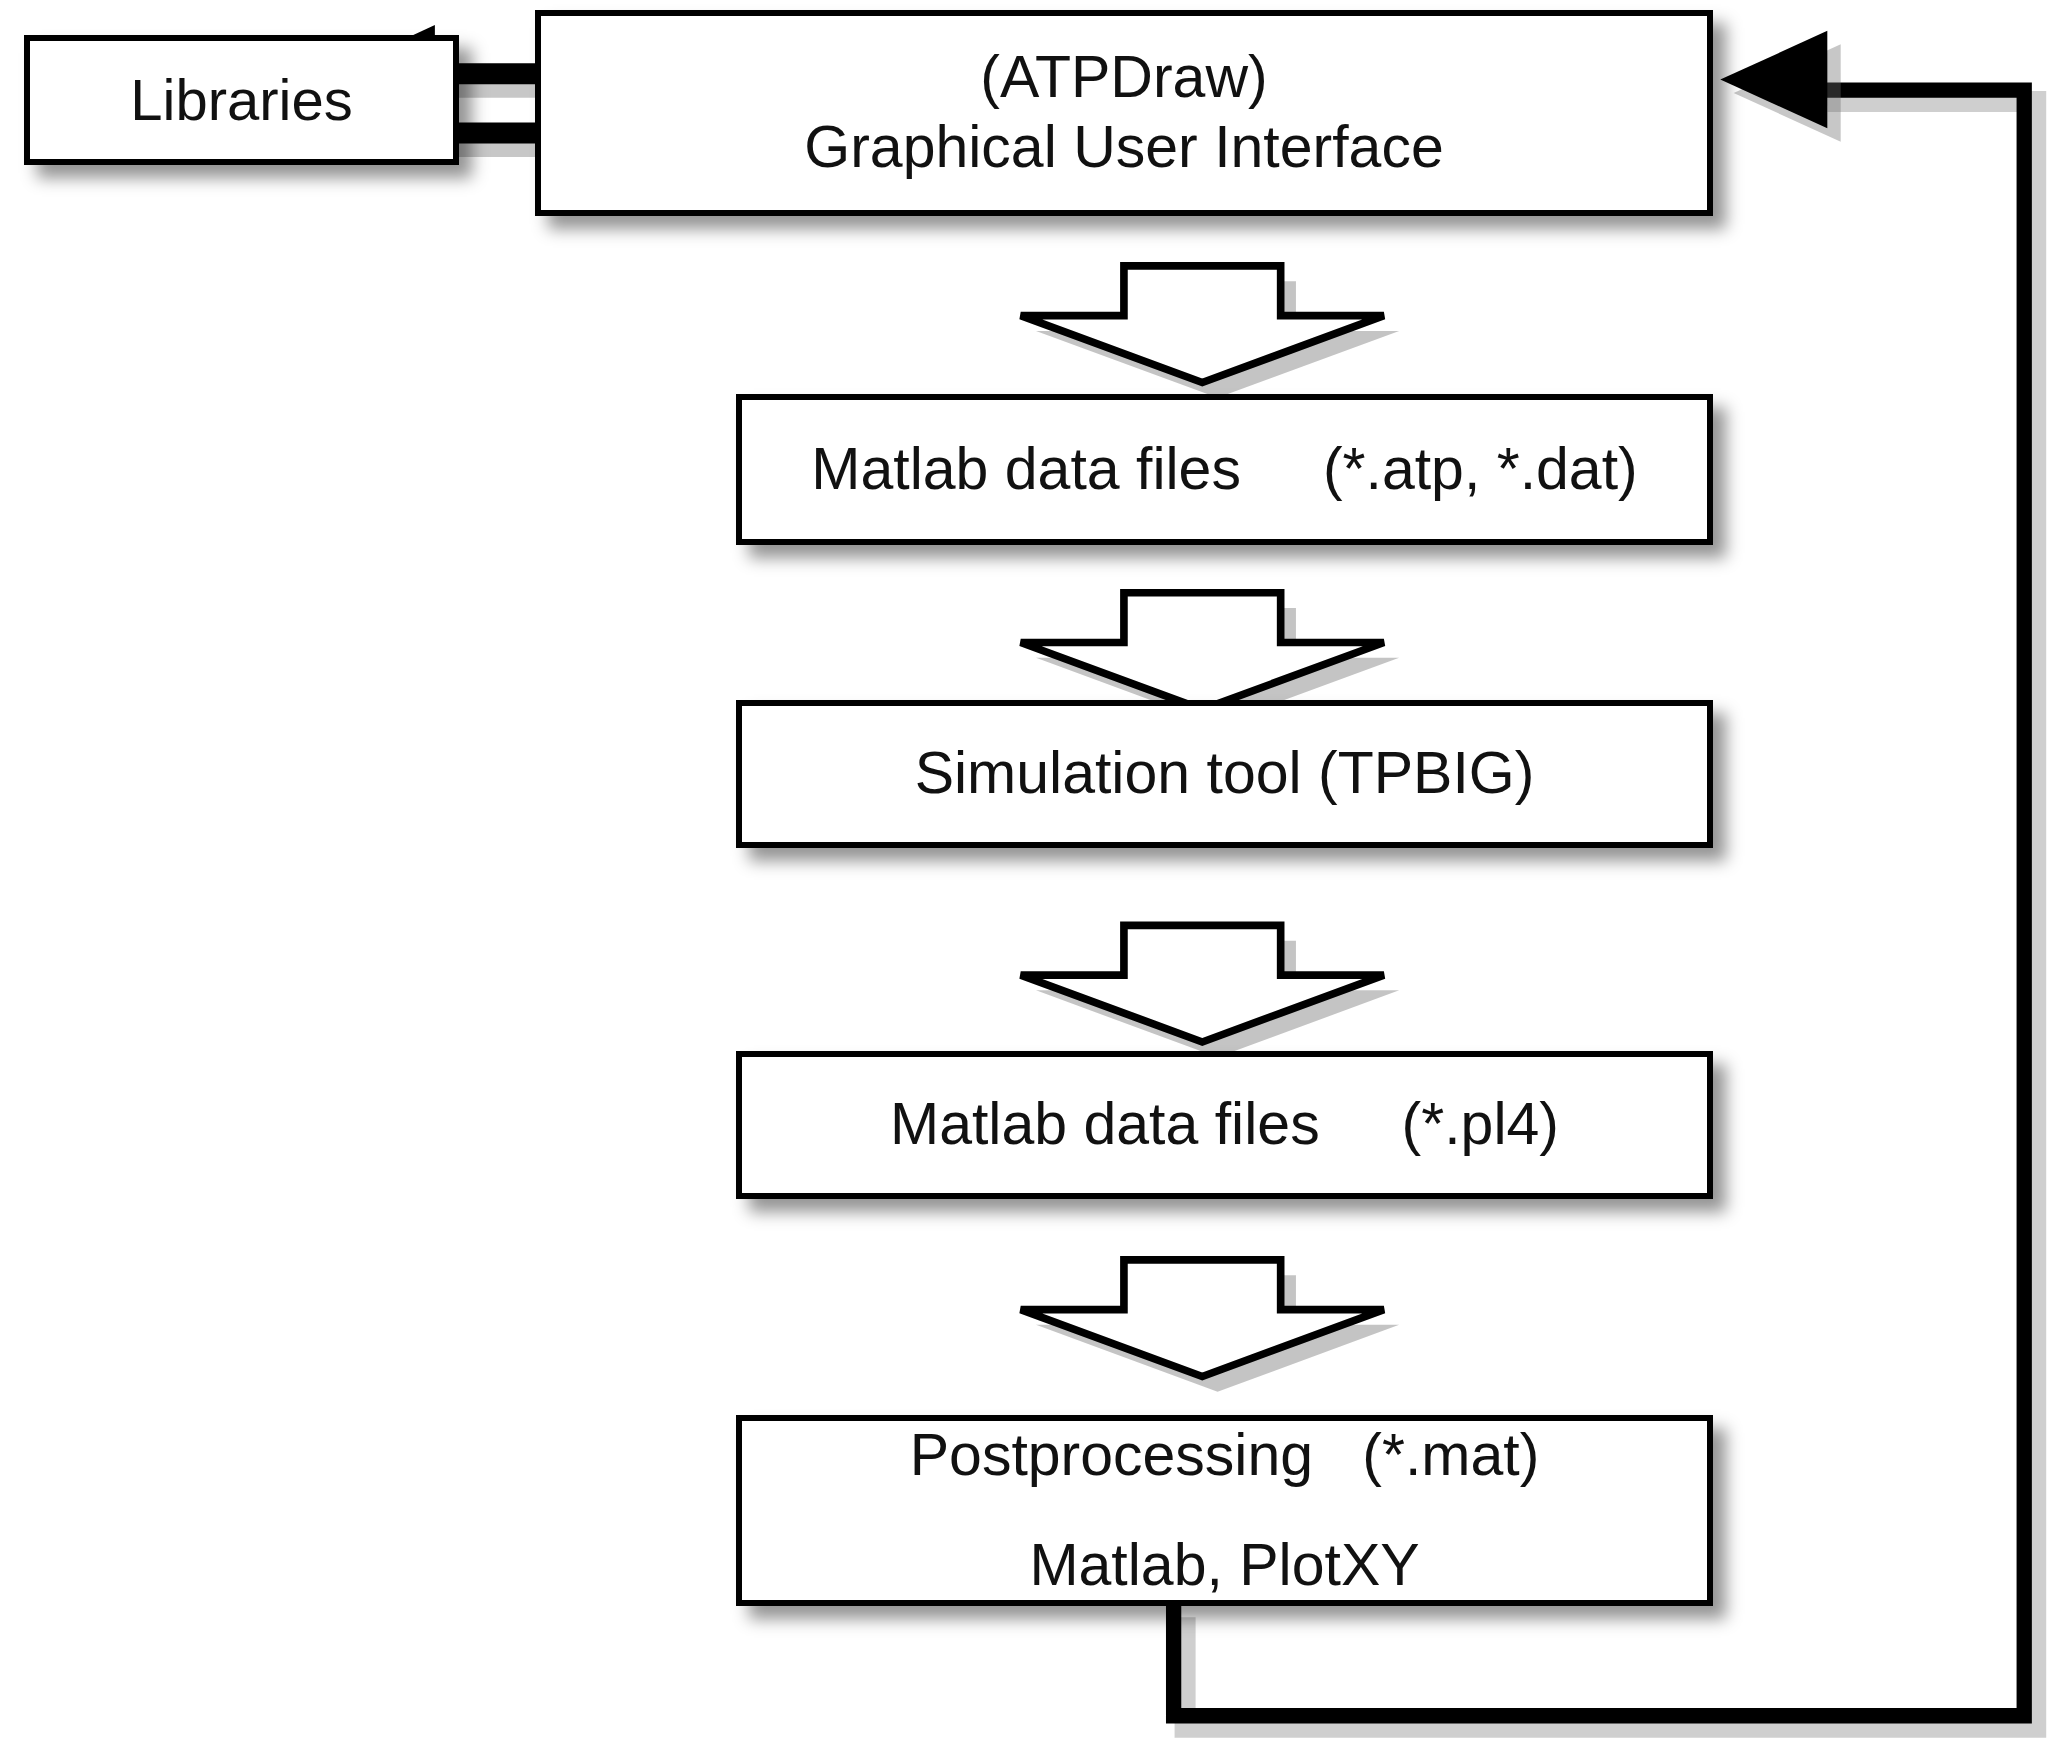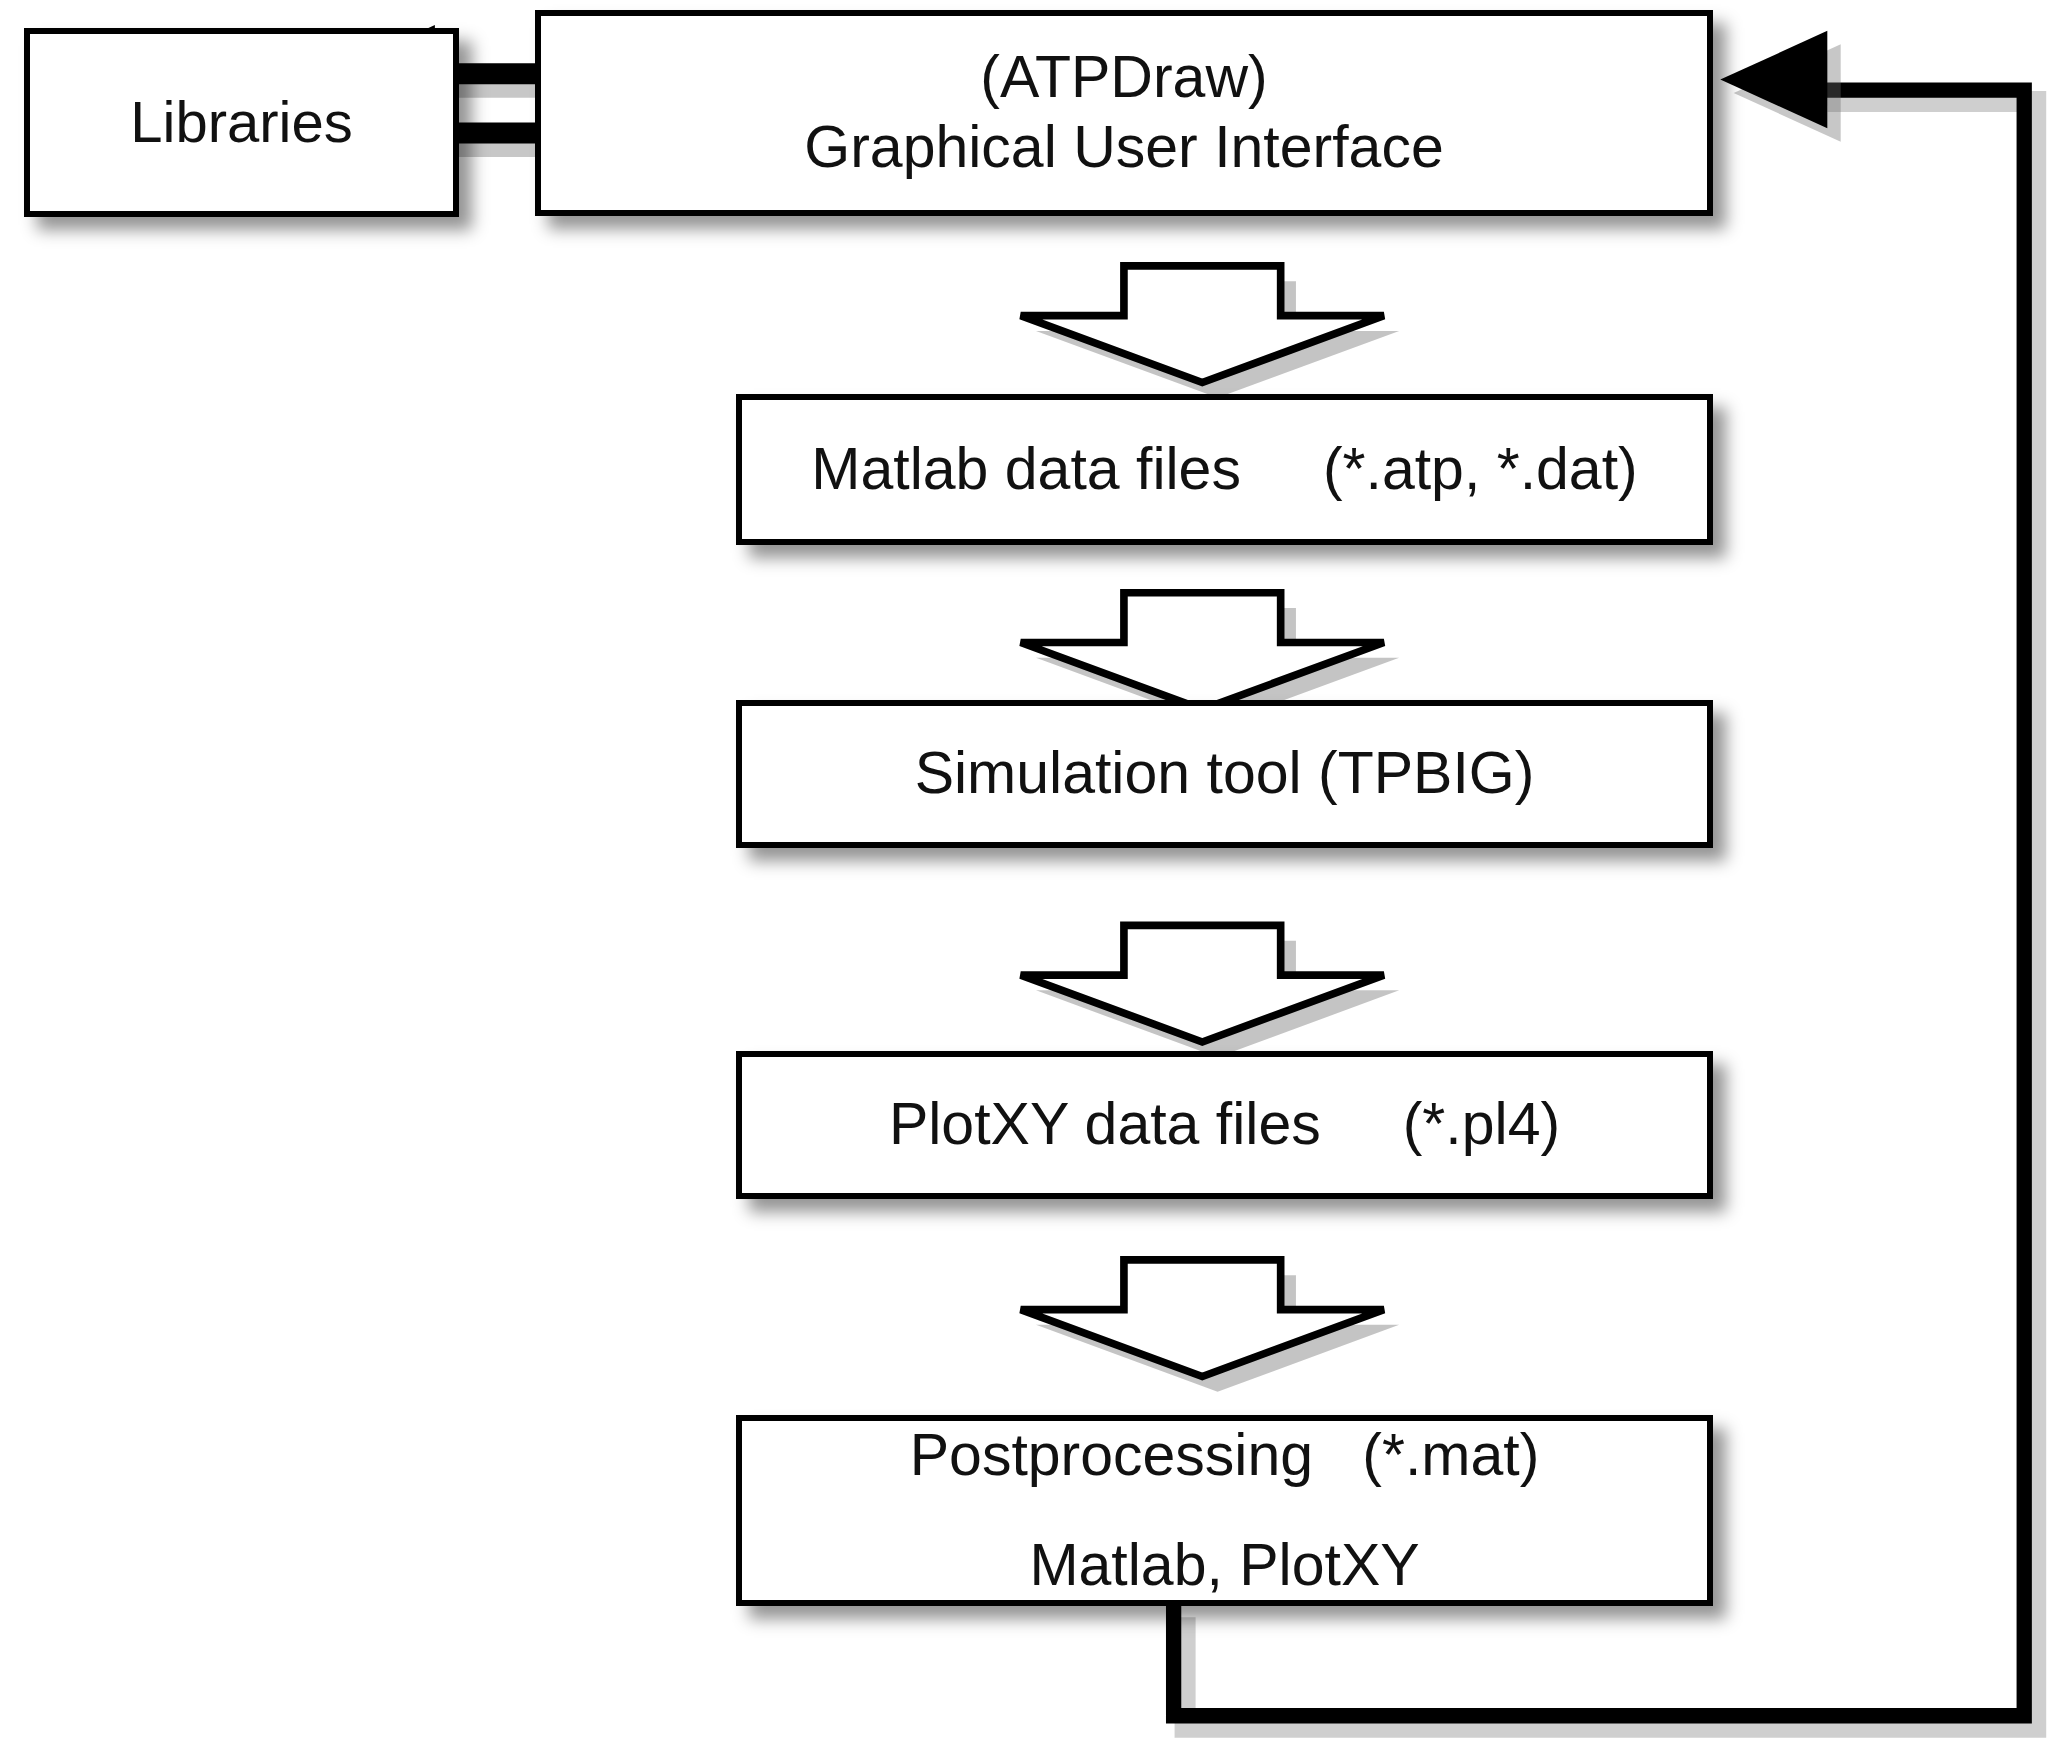--- a/index.html
+++ b/index.html
@@ -94,39 +94,39 @@
       <path d="M 1176 968 L 1340 968 L 1340 1020 L 1448 1020 L 1258 1090 L 1068 1020 L 1176 1020 Z" fill="#ffffff" stroke="#000000" stroke-width="8" stroke-linejoin="miter"></path>
     </g>
 
     <g>
       <path d="M 1176 1318 L 1340 1318 L 1340 1370 L 1448 1370 L 1258 1440 L 1068 1370 L 1176 1370 Z" fill="#6b6b6b" opacity="0.40" transform="translate(16,16)"></path>
       <path d="M 1176 1318 L 1340 1318 L 1340 1370 L 1448 1370 L 1258 1440 L 1068 1370 L 1176 1370 Z" fill="#ffffff" stroke="#000000" stroke-width="8" stroke-linejoin="miter"></path>
     </g>
 
   </svg>
 
-  <div class="node" style="left:24px; top:28px; width:435px; height:189px;">
+  <div class="node" style="left:24px; top:35px; width:435px; height:130px;">
     <span class="line f-lib">Libraries</span>
   </div>
 
   <div class="node" style="left:535px; top:9.6px; width:1178px; height:206px;">
     <span class="line f-gui">(ATPDraw)</span>
     <span class="line f-gui">Graphical User Interface</span>
   </div>
 
   <div class="node" style="left:736px; top:394px; width:977px; height:151px;">
     <span class="line f-box">Matlab data files     (*.atp, *.dat)</span>
   </div>
 
   <div class="node" style="left:736px; top:700px; width:977px; height:148px;">
     <span class="line f-box">Simulation tool (TPBIG)</span>
   </div>
 
   <div class="node" style="left:736px; top:1051px; width:977px; height:148px;">
-    <span class="line f-box">PlotXY data files     (*.pl4)</span>
+    <span class="line f-box">Matlab data files     (*.pl4)</span>
   </div>
 
   <div class="node" style="left:736px; top:1415px; width:977px; height:191px;gap:40px;">
     <span class="line f-box">Postprocessing   (*.mat)</span>
     <span class="line f-box">Matlab, PlotXY</span>
   </div>
 
 </div>
 
 

